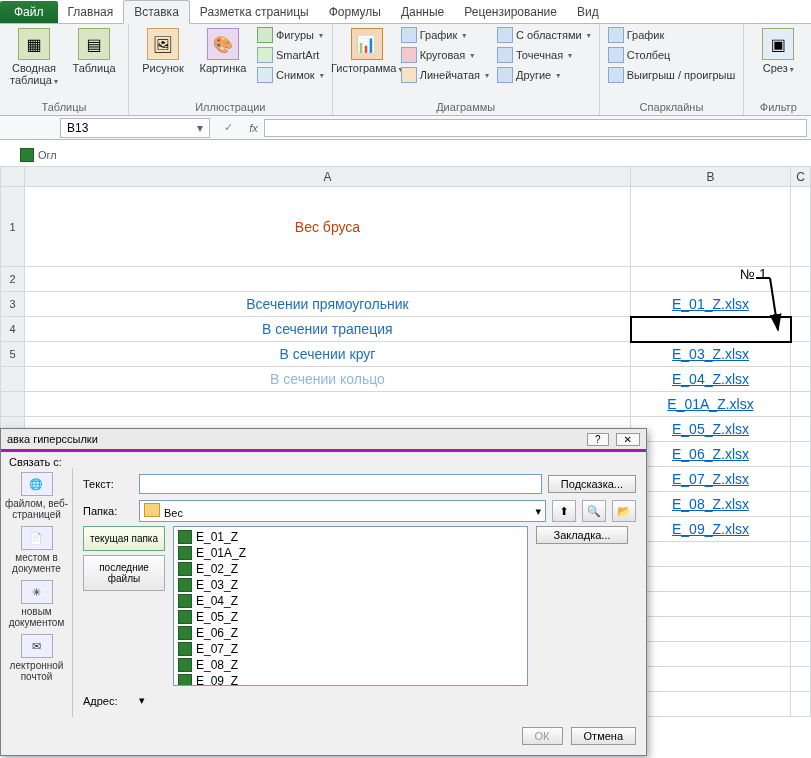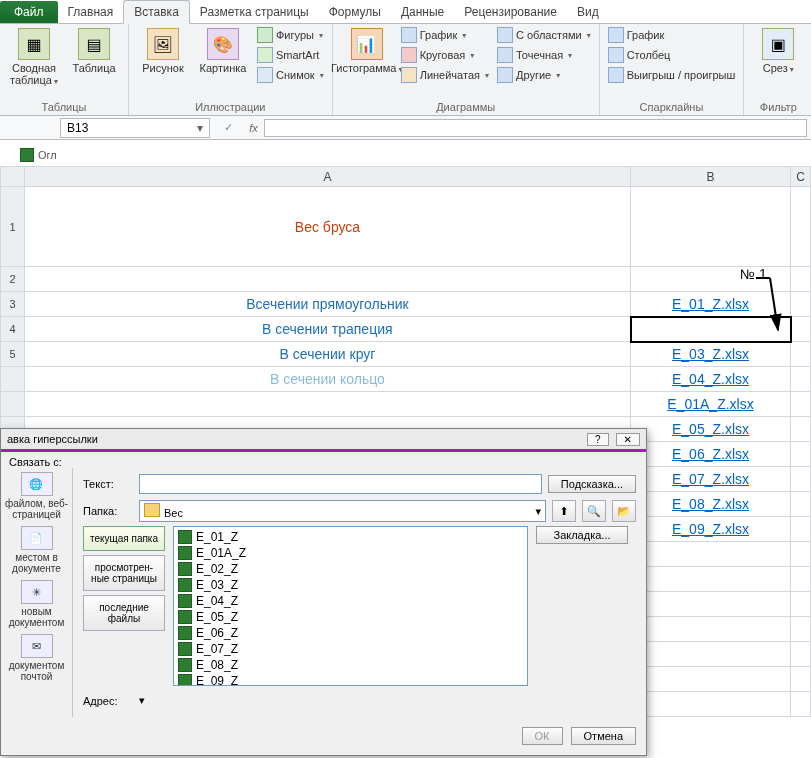--- a/index.html
+++ b/index.html
@@ -382,43 +382,41 @@
       <span class="wbtn">?</span>
       <span class="wbtn">✕</span>
     </span>
   </div>
   <div style="padding:4px 0 0 8px;">Связать с:</div>
   <div class="dlg-body">
     <div class="sidebar">
       <div class="side-item"><div class="sic">🌐</div><span>файлом, веб-страницей</span></div>
       <div class="side-item"><div class="sic">📄</div><span>местом в документе</span></div>
       <div class="side-item"><div class="sic">✳</div><span>новым документом</span></div>
-      <div class="side-item"><div class="sic">✉</div><span>документом почтой</span></div>
+      <div class="side-item"><div class="sic">✉</div><span>лектронной почтой</span></div>
     </div>
     <div class="main">
       <div class="row">
         <span class="lblw">Текст:</span>
         <input class="txt" style="">
         <button class="btn">Подсказка...</button>
       </div>
       <div class="folder-row">
         <span class="lblw">Папка:</span>
         <div class="combo">
             <span><span class="ficon"></span><span>Вес</span></span>
             <span>▾</span>
           </div>
         <div class="tbtn">⬆</div>
         <div class="tbtn">🔍</div>
         <div class="tbtn">📂</div>
       </div>
       <div class="mid">
         <div class="catcol">
           <div class="catbtn active">текущая папка</div>
-          <div class="catbtn" style="white-space:pre-line;">просмотрен-
-ные страницы</div>
           <div class="catbtn">последние файлы</div>
         </div>
         <div class="filebox" id="filebox">
             <div class="fileitem">
               <span class="xic"></span>
               <span>E_01_Z</span>
             </div>
             <div class="fileitem">
               <span class="xic"></span>
               <span>E_01A_Z</span>

